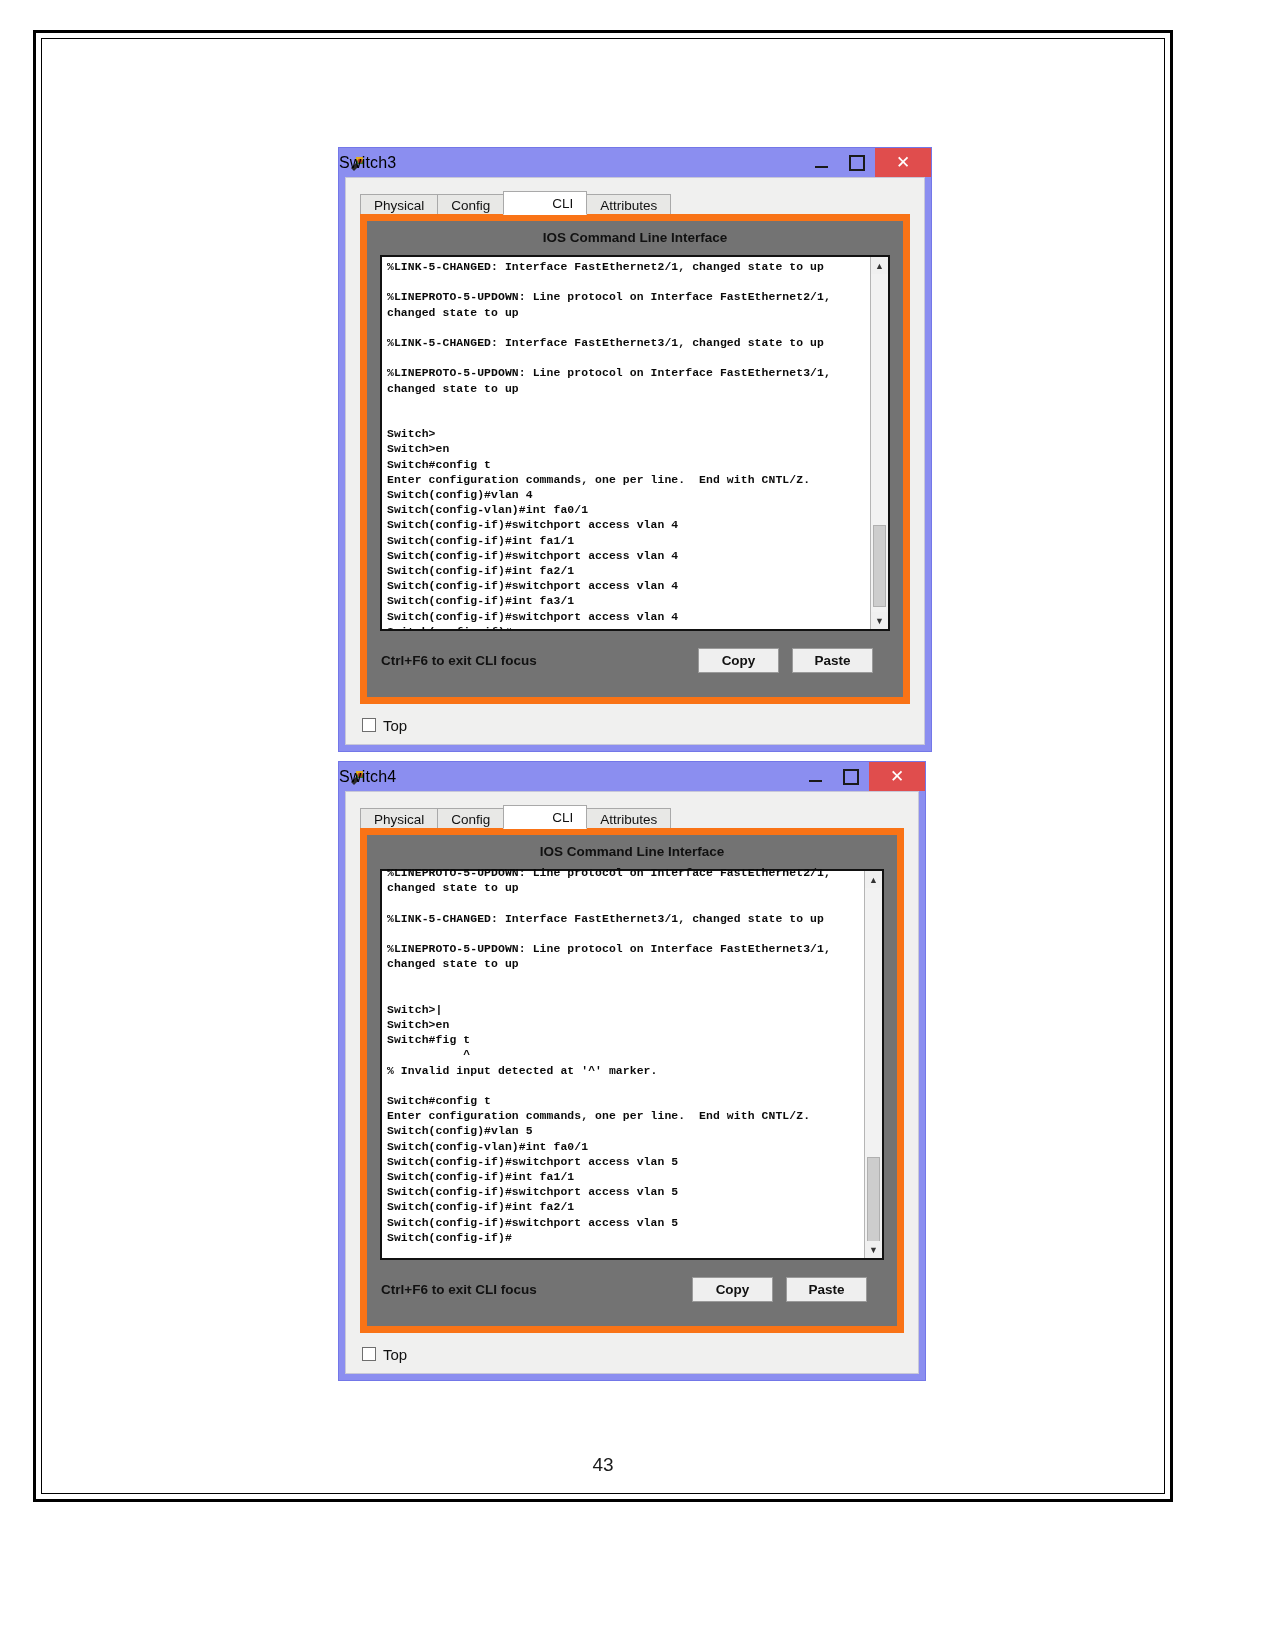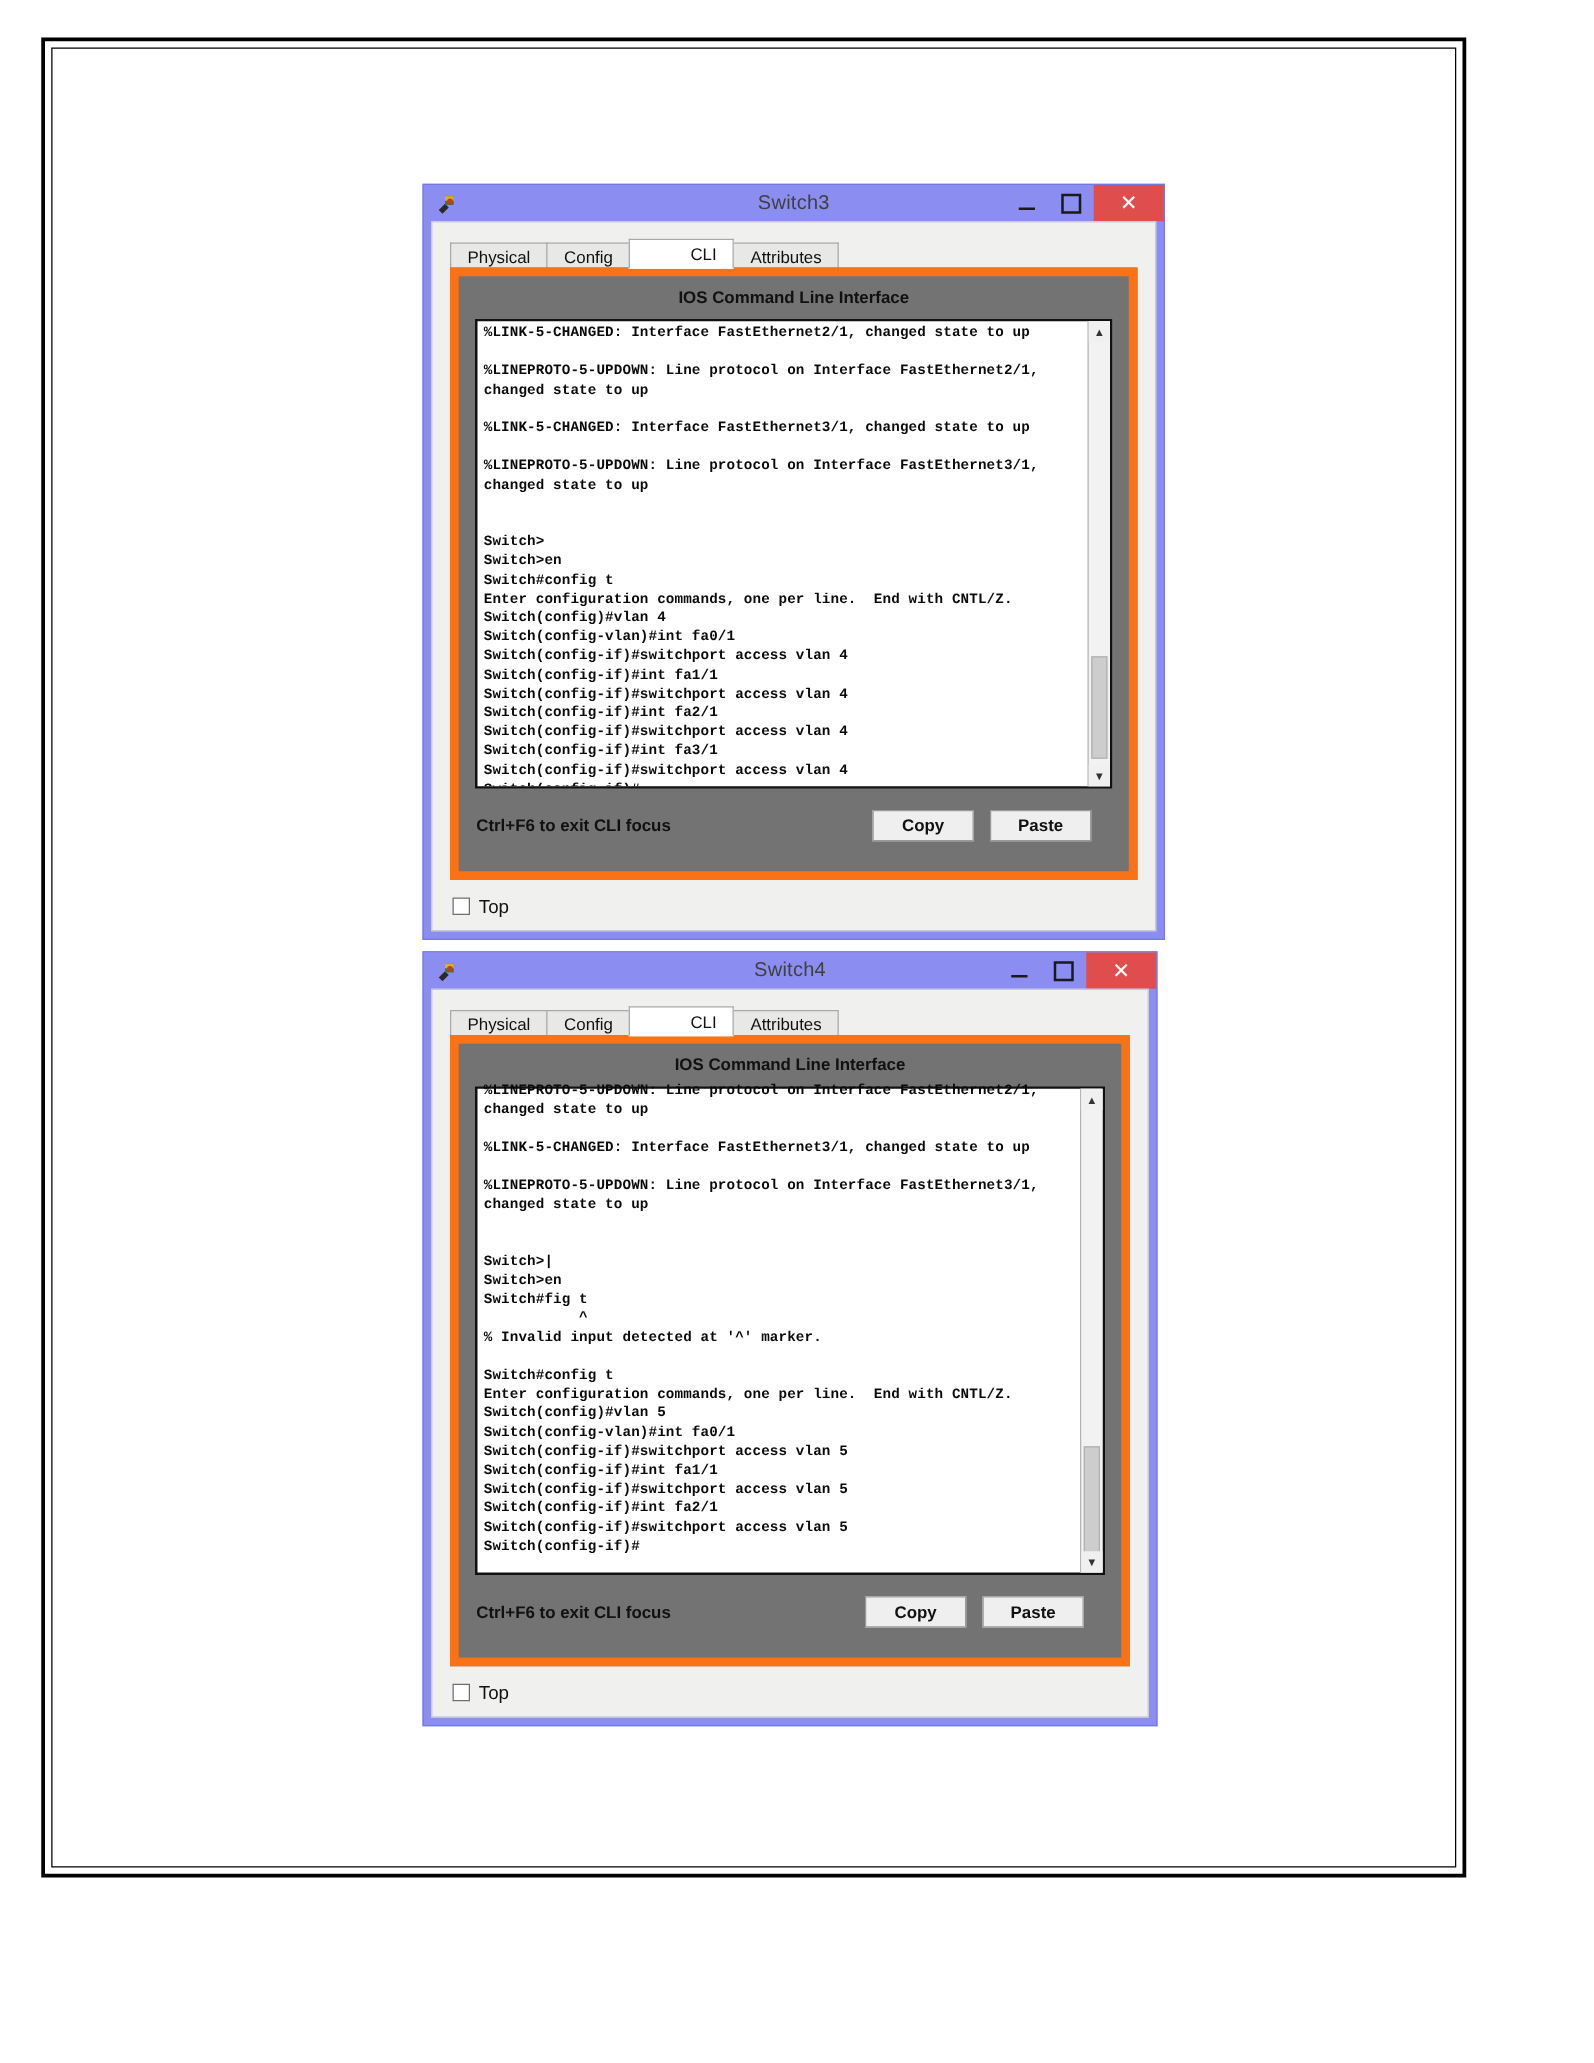--- a/index.html
+++ b/index.html
@@ -30,22 +30,22 @@
     box-sizing:border-box;
   }
   .titlebar{
     position:relative;height:29px;display:flex;align-items:center;
     background:#8b8ef0;
   }
   .title-icon{
     width:18px;height:18px;margin-left:9px;position:relative;flex:0 0 auto;
   }
   .title-text{
-    position:absolute;left:0;right:0;text-align:center;
-    font-size:16px;color:#404040;letter-spacing:.2px;
+    position:absolute;left:0;right:0;
+    font-size:16px;color:#000000;letter-spacing:.2px;
     pointer-events:none;
   }
   .win-btns{margin-left:auto;display:flex;align-items:center;height:29px;}
   .win-btn{
     width:36px;height:27px;display:flex;align-items:center;justify-content:center;
     font-size:14px;color:#202020;
   }
   .win-btn.close{background:#e04d4d;color:#fff;font-size:17px;width:56px;height:29px;}
   .min-glyph{display:block;width:13px;height:2px;background:#1a1a1a;margin-top:8px;}
   .max-glyph{display:block;width:12px;height:12px;border:2px solid #1a1a1a;}
@@ -282,14 +282,15 @@
           </div>
         </div>
 
         <div class="top-row">
           <span class="checkbox"></span>
           <span class="top-label">Top</span>
         </div>
       </div>
     </div>
 
+    <div class="page-number">43</div>
   </div>
 </div>
 
 </body></html>

